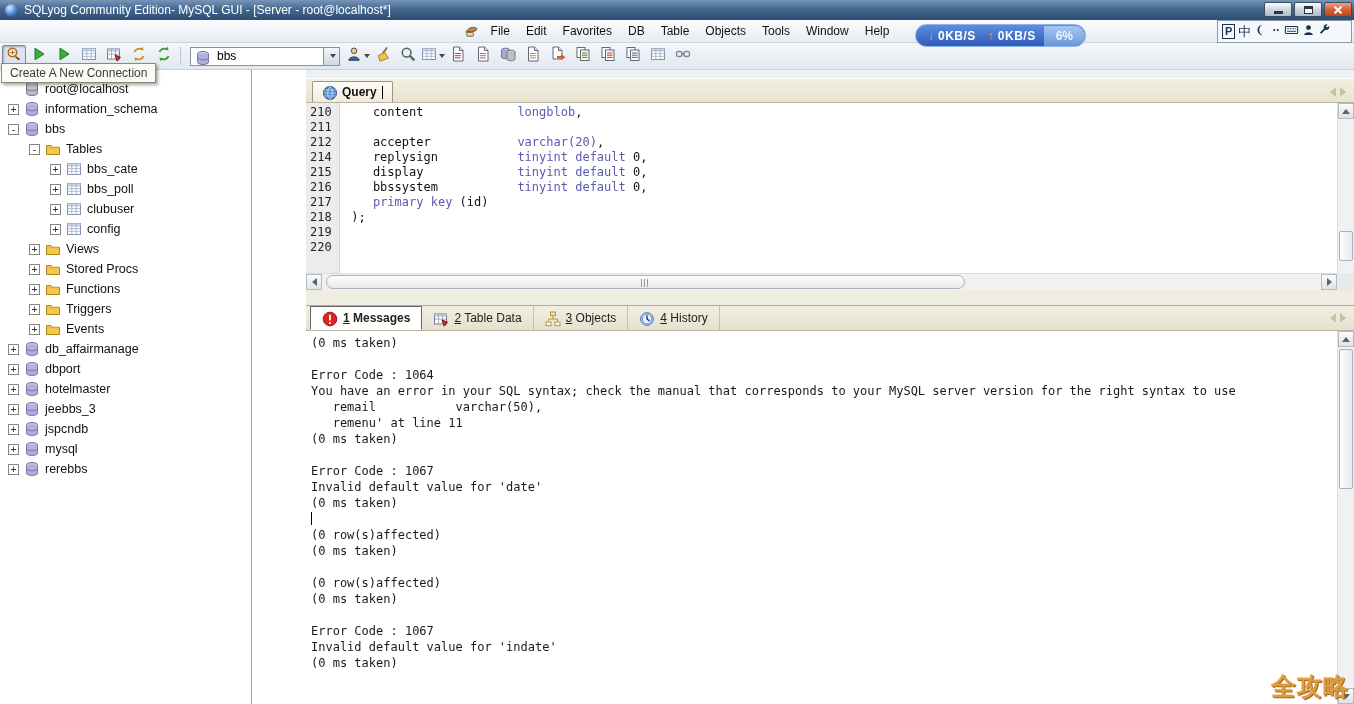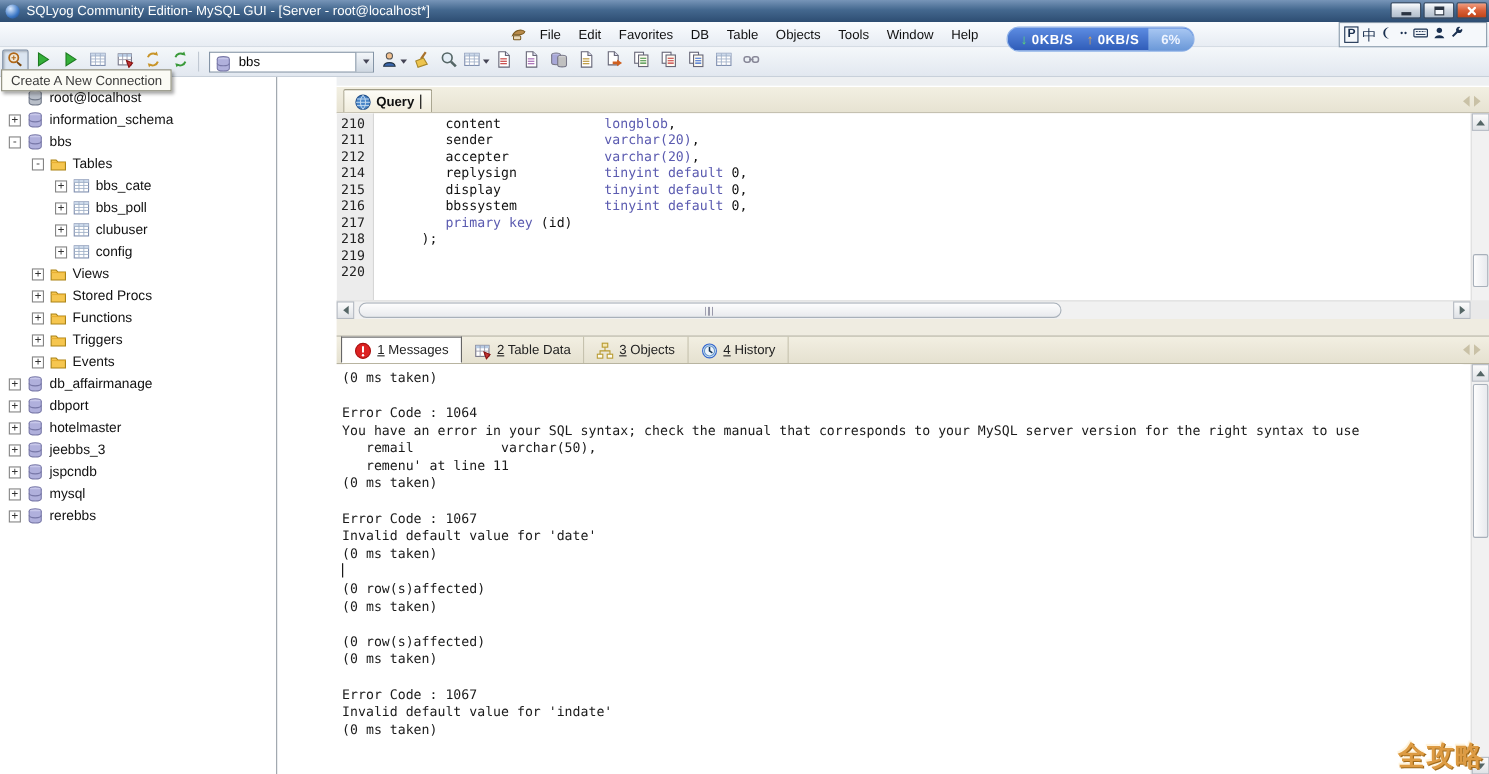--- a/index.html
+++ b/index.html
@@ -76,21 +76,21 @@
     padding:0 9px;background:linear-gradient(#fdfcf6,#f0ecdc);border:1px solid #9a9680;
     border-bottom:none;border-radius:2px 2px 0 0;font-weight:bold;font-size:12px;color:#111;}
   .caret{width:1px;height:13px;background:#000;display:inline-block;}
   .tabnav{position:absolute;right:8px;top:8px;display:flex;gap:4px;}
   .tri-l{width:0;height:0;border-top:5px solid transparent;border-bottom:5px solid transparent;border-right:6px solid #c9c1a6;}
   .tri-r{width:0;height:0;border-top:5px solid transparent;border-bottom:5px solid transparent;border-left:6px solid #c9c1a6;}
   
   .editor{position:absolute;top:33px;left:0;right:17px;height:170px;background:#fff;overflow:hidden;}
   .gutter{position:absolute;left:0;top:0;bottom:0;width:34px;background:#ececec;border-right:1px solid #d6d6d6;}
   .qlines{position:absolute;left:0;top:2px;right:0;}
-  .qline{display:flex;height:15px;font:12px "DejaVu Sans Mono",monospace;gap:32px;}
+  .qline{display:flex;height:15px;font:12px "DejaVu Sans Mono",monospace;}
   .lnum{width:34px;flex:none;padding-left:4px;color:#222;}
   .lcode{white-space:pre;padding-left:4px;color:#111;}
   .kw{color:#5b5bb0;} .str{color:#c23535;}
   
   .hscroll{position:absolute;top:203px;left:0;right:17px;height:17px;background:#f1f1f1;border-top:1px solid #ddd;}
   .sbtn{position:absolute;width:16px;height:16px;background:linear-gradient(#fcfcfc,#dfe2e6);
     border:1px solid #b4bac2;display:flex;align-items:center;justify-content:center;}
   .tri-up{width:0;height:0;border-left:4px solid transparent;border-right:4px solid transparent;border-bottom:5px solid #566;}
   .tri-dn{width:0;height:0;border-left:4px solid transparent;border-right:4px solid transparent;border-top:5px solid #566;}
   .tri-lf{width:0;height:0;border-top:4px solid transparent;border-bottom:4px solid transparent;border-right:5px solid #566;}
@@ -103,21 +103,21 @@
   .vthumb{position:absolute;left:1px;right:1px;background:linear-gradient(90deg,#fdfdfd,#e8eaee);
     border:1px solid #a8b0ba;border-radius:2px;}
   .corner{position:absolute;right:0;top:203px;width:17px;height:17px;background:#e9e9e9;}
   .splitbar{position:absolute;top:220px;left:0;right:0;height:15px;background:#efece1;}
   
   .mtabbar{position:absolute;top:235px;left:0;right:0;height:26px;
     background:linear-gradient(#f2efe2,#e5e1d0);border-top:1px solid #b0ac98;
     border-bottom:1px solid #b8b4a0;display:flex;align-items:flex-end;}
   .mtab{display:flex;align-items:center;gap:6px;height:24px;padding:0 11px;font-size:12px;
     color:#222;border-right:1px solid #c6c2ae;}
-  .mtab.active{background:#fff;border:1px solid #666;border-bottom:1px solid #fff;font-weight:normal;margin-left:4px;}
+  .mtab.active{background:#fff;border:1px solid #666;border-bottom:1px solid #fff;font-weight:bold;margin-left:4px;}
   .mtab u{text-decoration:underline;}
   .mticon{width:15px;height:15px;flex:none;}
   
   .msgs{position:absolute;top:261px;left:0;right:17px;bottom:0;background:#fff;overflow:hidden;padding-top:5px;border-radius:10px;}
   .mline{font:12px "DejaVu Sans Mono",monospace;height:16px;white-space:pre;color:#1a1a1a;padding-left:5px;}
   .watermark{position:absolute;right:5px;bottom:1px;font-size:25px;font-weight:bold;color:#dd9b43;
     text-shadow:1px 1px 0 #a06a1a,-1px -1px 1px #fff2d8;z-index:90;letter-spacing:1px;
     font-family:"DejaVu Sans",sans-serif;}
 </style>
 </head>
@@ -563,21 +563,20 @@
 
   <div class="editor">
     <div class="gutter"></div>
     <div class="qlines" id="qlines">
         <div class="qline">
           <span class="lnum">210</span>
           <span class="lcode"><span>    content             </span><span class="kw">longblob</span><span>,</span></span>
         </div>
         <div class="qline">
           <span class="lnum">211</span>
-          <span class="lcode"><span>    sender              </span><span class="kw">varchar(20)</span><span>,</span></span>
         </div>
         <div class="qline">
           <span class="lnum">212</span>
           <span class="lcode"><span>    accepter            </span><span class="kw">varchar(20)</span><span>,</span></span>
         </div>
         <div class="qline">
           <span class="lnum">214</span>
           <span class="lcode"><span>    replysign           </span><span class="kw">tinyint default</span><span> 0,</span></span>
         </div>
         <div class="qline">

